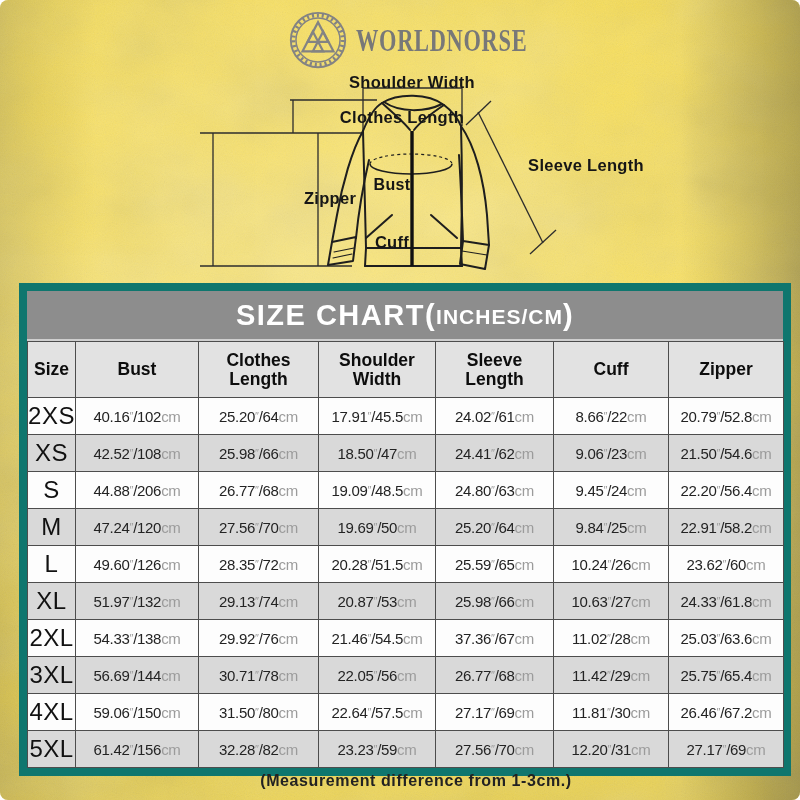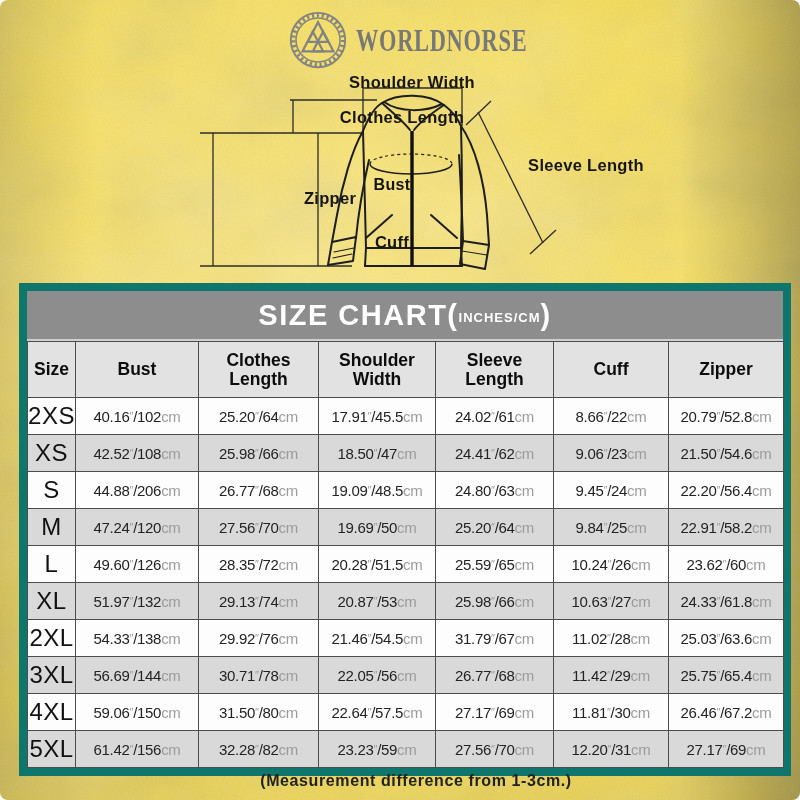--- a/index.html
+++ b/index.html
@@ -36,21 +36,21 @@
   .chart-wrap{
     position:absolute;left:19px;top:283px;width:756px;
     border:8px solid #0f766e;background:#fbfbfb;
   }
   .chart-title{
     height:48px;background:#8d8d8d;border-bottom:2px solid #cfcfcf;
     display:flex;align-items:center;justify-content:center;
     color:#ffffff;font-weight:700;letter-spacing:1.5px;white-space:nowrap;
   }
   .chart-title .big{font-size:29px;}
-  .chart-title .small{font-size:13px;letter-spacing:1px;position:relative;top:2px;}
+  .chart-title .small{font-size:21px;letter-spacing:1px;position:relative;top:2px;}
   table.size-table{border-collapse:collapse;table-layout:fixed;width:100%;}
   table.size-table td,table.size-table th{
     border:1px solid #4d4d4d;text-align:center;vertical-align:middle;padding:0;
   }
   tr.header-row th{
     height:55px;background:#e2e2e2;font-weight:700;font-size:17.5px;
     line-height:1.05;color:#0d0d0d;
   }
   tr.data-row td{height:36px;}
   tr.row-light td{background:#fdfdfd;}
@@ -231,21 +231,21 @@
             <td class="value-cell"><span class="num">20.87</span><span class="prime">″</span><span class="num">/53</span><span class="unit">cm</span></td>
             <td class="value-cell"><span class="num">25.98</span><span class="prime">″</span><span class="num">/66</span><span class="unit">cm</span></td>
             <td class="value-cell"><span class="num">10.63</span><span class="prime">″</span><span class="num">/27</span><span class="unit">cm</span></td>
             <td class="value-cell"><span class="num">24.33</span><span class="prime">″</span><span class="num">/61.8</span><span class="unit">cm</span></td>
           </tr>
           <tr class="data-row row-light">
             <td class="size-cell">2XL</td>
             <td class="value-cell"><span class="num">54.33</span><span class="prime">″</span><span class="num">/138</span><span class="unit">cm</span></td>
             <td class="value-cell"><span class="num">29.92</span><span class="prime">″</span><span class="num">/76</span><span class="unit">cm</span></td>
             <td class="value-cell"><span class="num">21.46</span><span class="prime">″</span><span class="num">/54.5</span><span class="unit">cm</span></td>
-            <td class="value-cell"><span class="num">31.79</span><span class="prime">″</span><span class="num">/67</span><span class="unit">cm</span></td>
+            <td class="value-cell"><span class="num">37.36</span><span class="prime">″</span><span class="num">/67</span><span class="unit">cm</span></td>
             <td class="value-cell"><span class="num">11.02</span><span class="prime">″</span><span class="num">/28</span><span class="unit">cm</span></td>
             <td class="value-cell"><span class="num">25.03</span><span class="prime">″</span><span class="num">/63.6</span><span class="unit">cm</span></td>
           </tr>
           <tr class="data-row row-dark">
             <td class="size-cell">3XL</td>
             <td class="value-cell"><span class="num">56.69</span><span class="prime">″</span><span class="num">/144</span><span class="unit">cm</span></td>
             <td class="value-cell"><span class="num">30.71</span><span class="prime">″</span><span class="num">/78</span><span class="unit">cm</span></td>
             <td class="value-cell"><span class="num">22.05</span><span class="prime">″</span><span class="num">/56</span><span class="unit">cm</span></td>
             <td class="value-cell"><span class="num">26.77</span><span class="prime">″</span><span class="num">/68</span><span class="unit">cm</span></td>
             <td class="value-cell"><span class="num">11.42</span><span class="prime">″</span><span class="num">/29</span><span class="unit">cm</span></td>

